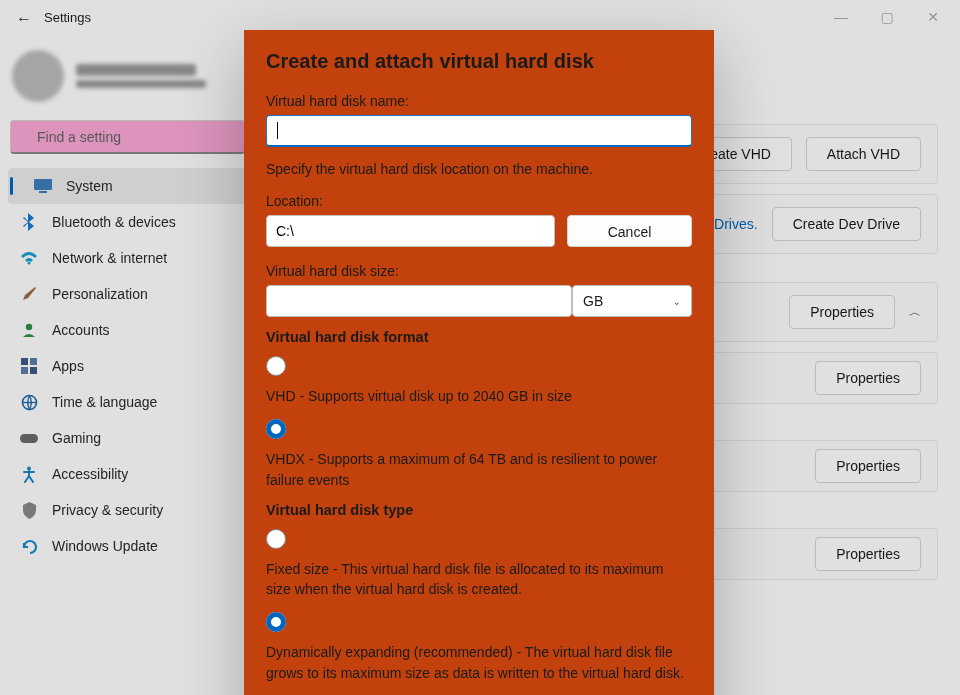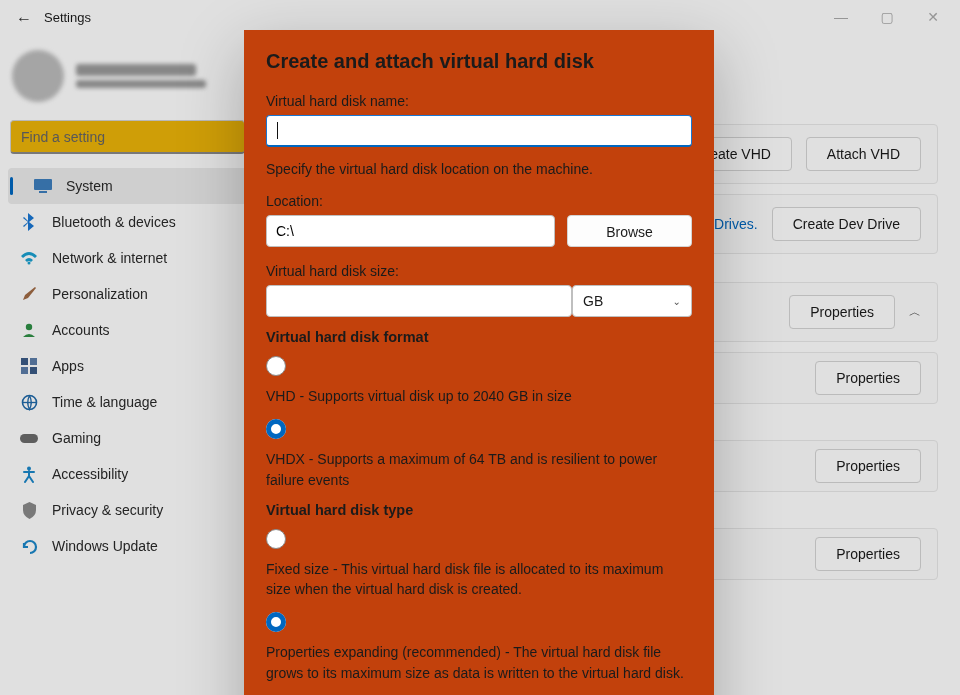--- a/index.html
+++ b/index.html
@@ -32,23 +32,23 @@
   .main-area { display: flex; height: calc(100% - 34px); }
   .left { width: 255px; padding: 8px 4px 0 4px; }
   .user-row { display:flex; align-items:center; gap:12px; padding:8px 8px 18px 8px;}
   .avatar-blur { width:52px; height:52px; border-radius:50%; background:#bcbcbc; filter:blur(2px);}
   .user-txt { display:flex; flex-direction:column; gap:4px;}
   .blurline { height:12px; background:#999; border-radius:3px; filter:blur(2px);}
   .bl1 { width:120px;}
   .bl2 { height:8px; width:130px;}
   .search-box {
     margin: 0 6px 14px 6px;
-    height:34px; background:#eab308; border:1px solid #d0d0d0;
+    height:34px; background:#f9a8d4; border:1px solid #d0d0d0;
     border-bottom:2px solid #888;
-    border-radius:4px; display:flex; align-items:center; padding:0 10px;
+    border-radius:4px; display:flex; align-items:center; padding:0 26px;
     color:#646464;
   }
   .side { padding: 0 4px; }
   .side-item {
     display:flex; align-items:center; gap:14px;
     height:36px; padding:0 12px; border-radius:4px;
     color:#2a2a2a;
   }
   .side-item.active { background:#eaeaea; }
   .side-item.active::before{
@@ -321,21 +321,21 @@
     <div class="txt-input focused" style="display:flex;align-items:center;">
       <div class="cursor-line"></div>
       <span></span>
     </div>
 
     <div class="desc">Specify the virtual hard disk location on the machine.</div>
 
     <label class="field-label">Location:</label>
     <div class="row-flex" style="margin-bottom:16px;">
       <input class="txt-input location-input" value="C:\" style="">
-      <button class="btn-grey browse-btn">Browse</button>
+      <button class="btn-grey browse-btn">Cancel</button>
     </div>
 
     <label class="field-label">Virtual hard disk size:</label>
     <div class="size-row" style="margin-bottom:10px;">
       <input class="txt-input size-input" value="" style="">
       <div class="unit-select">
         <span>GB</span>
         <span class="unit-caret">⌄</span>
       </div>
     </div>
@@ -352,21 +352,21 @@
     </div>
 
     <div class="section-header">Virtual hard disk type</div>
 
     <div class="radio">
       <div class="radio-dot"></div>
       <div class="radio-label">Fixed size - This virtual hard disk file is allocated to its maximum size when the virtual hard disk is created.</div>
     </div>
     <div class="radio" style="margin-bottom:6px;">
       <div class="radio-dot checked"></div>
-      <div class="radio-label">Properties expanding (recommended) - The virtual hard disk file grows to its maximum size as data is written to the virtual hard disk.</div>
+      <div class="radio-label">Dynamically expanding (recommended) - The virtual hard disk file grows to its maximum size as data is written to the virtual hard disk.</div>
     </div>
   </div>
 
   <div class="modal-footer">
     <div class="footer-btn primary">Create</div>
     <div class="footer-btn secondary">Cancel</div>
   </div>
 </div>
 
 </body></html>

